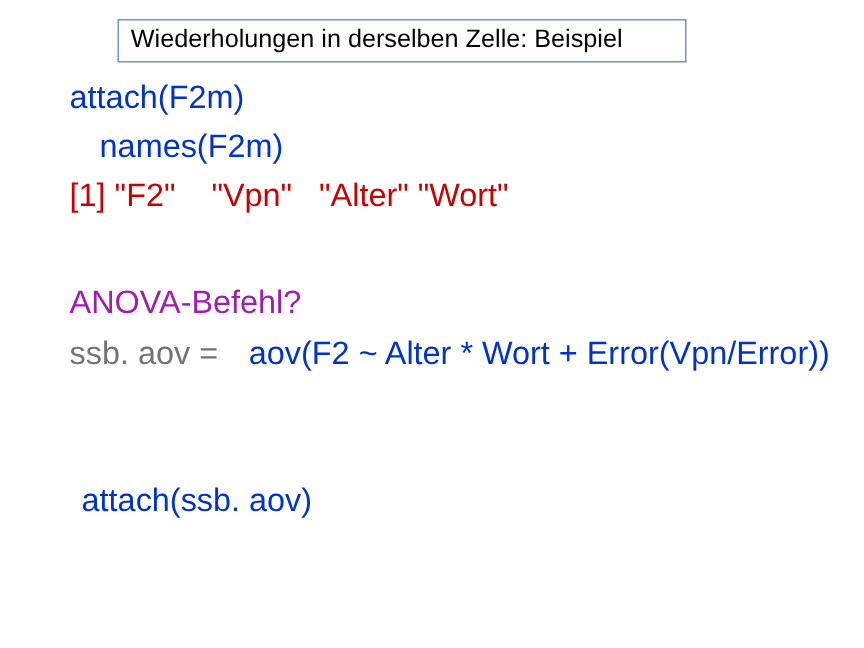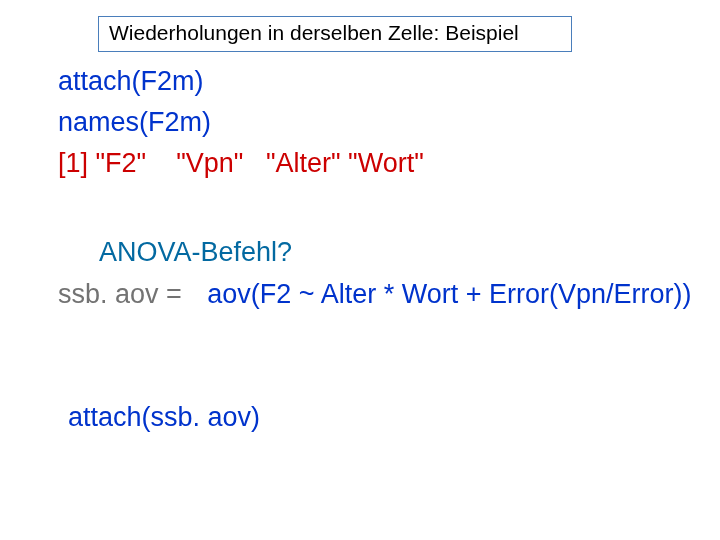--- a/index.html
+++ b/index.html
@@ -50,27 +50,27 @@
 <div class="slide">
 
   <div class="title-box">
     <span>Wiederholungen in derselben Zelle: Beispiel</span>
   </div>
 
   <div class="content">
 
     <div class="line" style="color:#0033cc;">attach(F2m)</div>
 
-    <div class="line" style="color:#0033cc;">names(F2m)</div>
+    <div class="line" style="color:#0033cc;margin-left:25px;">names(F2m)</div>
 
     <div class="line" style="color:#cc0000; white-space:pre;">[1] "F2"    "Vpn"   "Alter" "Wort"</div>
 
     <div class="gap-sm"></div>
 
-    <div class="line" style="color:#0369a1;margin-left:41px;">ANOVA-Befehl?</div>
+    <div class="line" style="color:#a21caf;">ANOVA-Befehl?</div>
 
     <div class="line">
       <span style="color:#737373;">ssb. aov = </span>
       <span style="color:#0033cc; margin-left:18px;">aov(F2 ~ Alter * Wort + Error(Vpn/Error))</span>
     </div>
 
     <div class="gap-lg"></div>
 
     <div class="line" style="color:#0033cc; margin-left:10px;">attach(ssb. aov)</div>
 

